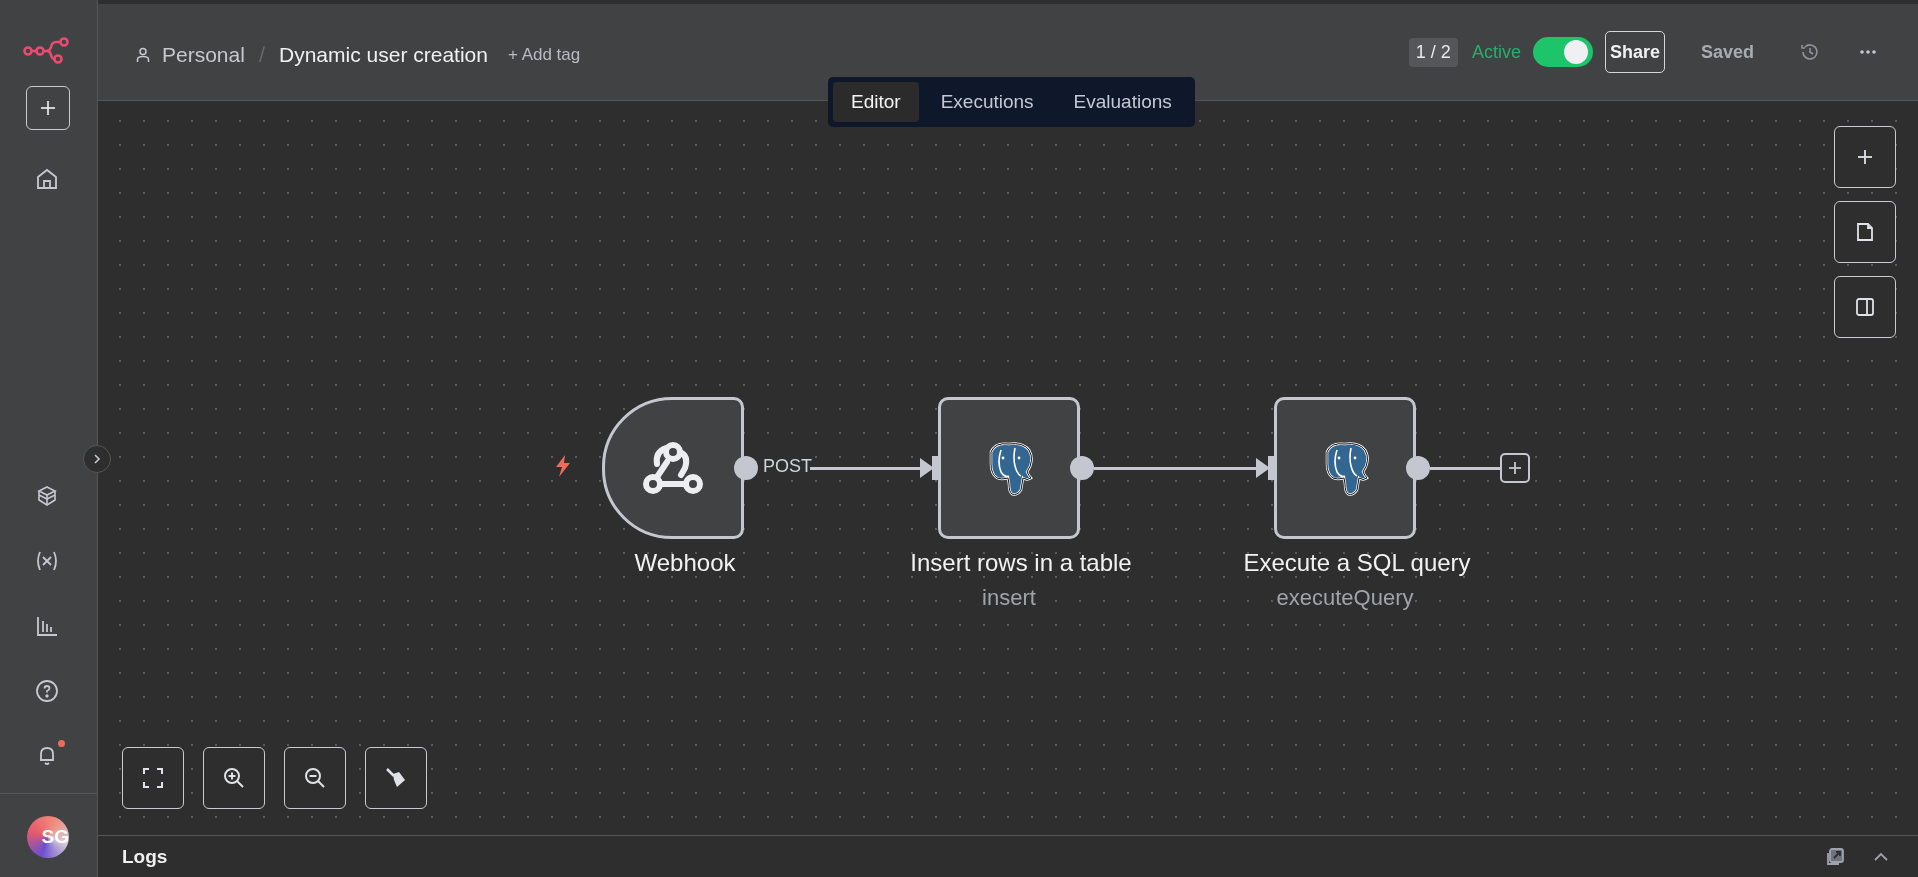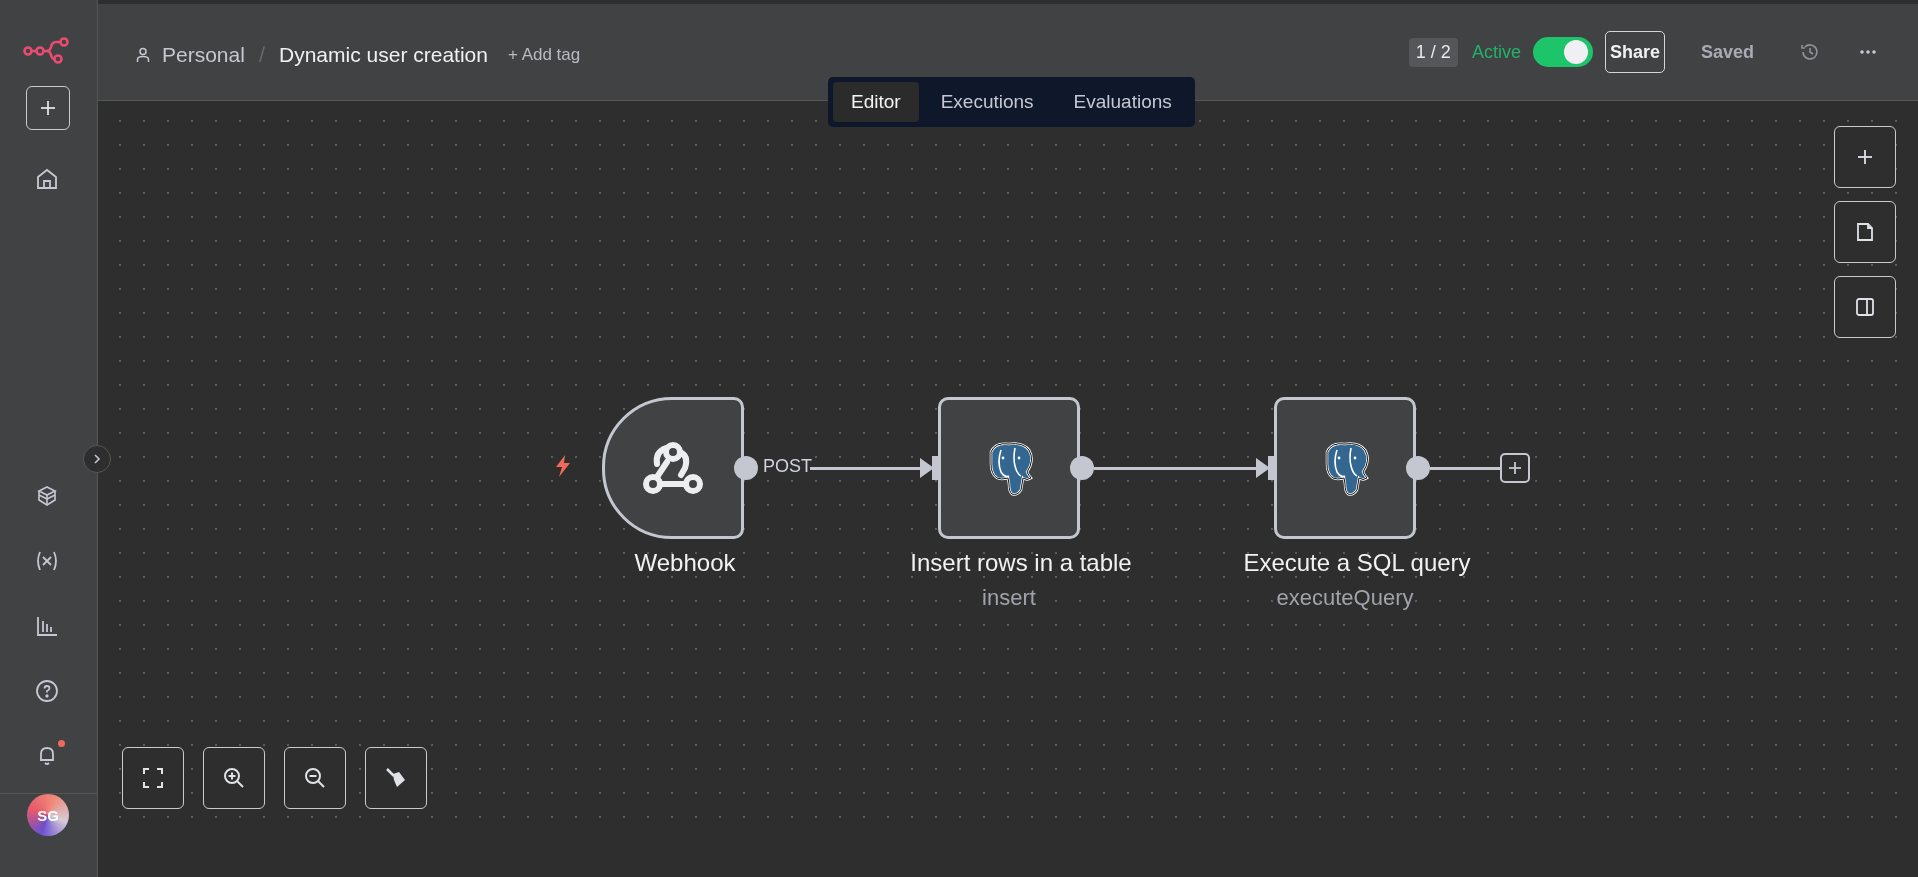--- a/index.html
+++ b/index.html
@@ -5,21 +5,21 @@
   * { box-sizing: border-box; margin: 0; padding: 0; }
   html, body { width: 1918px; height: 877px; overflow: hidden; background: #2e2e2e; font-family: "Liberation Sans", "DejaVu Sans", sans-serif; color: #e6e6e6; }
   .app { position: relative; width: 1918px; height: 877px; }
 
   
   .sidebar { position: absolute; left: 0; top: 0; width: 98px; height: 877px; background: #414244; border-right: 1px solid #555; }
   .logo { position: absolute; left: 23px; top: 36px; width: 48px; height: 28px; }
   .side-btn-new { position: absolute; left: 26px; top: 86px; width: 44px; height: 44px; border: 1px solid #c8cbd2; border-radius: 6px; display:flex; align-items:center; justify-content:center; cursor:pointer; }
   .side-icon { position: absolute; left: 29px; width: 36px; height: 36px; display:flex; align-items:center; justify-content:center; cursor:pointer; }
   .side-divider { position:absolute; left:0; top:793px; width:98px; height:1px; background:#555; }
-  .avatar { position:absolute; left:27px; top:794px; width:42px; height:42px; border-radius:50%; background: conic-gradient(from 200deg, #6b4fd1, #e85a6b, #f08a7a, #d6cbd6, #6b4fd1); display:flex; align-items:center; justify-content:center; font-weight:bold; font-size:15px; color:#fff; }
+  .avatar { position:absolute; left:27px; top:816px; width:42px; height:42px; border-radius:50%; background: conic-gradient(from 200deg, #6b4fd1, #e85a6b, #f08a7a, #d6cbd6, #6b4fd1); display:flex; align-items:center; justify-content:flex-end; font-weight:bold; font-size:19px; color:#fff; }
   .notif-dot { position:absolute; left:58px; top:740px; width:7px; height:7px; border-radius:50%; background:#f06a5a; }
   .collapse-btn { position:absolute; left:83px; top:445px; width:28px; height:28px; border-radius:50%; background:#2e2e2e; border:1px solid #555; display:flex; align-items:center; justify-content:center; z-index:5; cursor:pointer; }
 
   
   .header { position: absolute; left: 98px; top: 4px; right: 0; height: 97px; background: #414244; border-bottom: 1px solid #555; }
   .breadcrumb { position:absolute; left:38px; top:38px; display:flex; align-items:center; font-size:21px; }
   .crumb-personal { color:#c5c8cf; display:flex; align-items:center; gap:12px; cursor:pointer; }
   .crumb-sep { color:#666; margin: 0 14px; font-size:22px; }
   .crumb-title { color:#f0f0f0; cursor:pointer; }
   .add-tag { color:#b8bbc2; font-size:17px; margin-left:20px; cursor:pointer; }
@@ -302,13 +302,30 @@
     </div>
     <div class="ctrl-btn" style="left:267px; top:646px">
       <svg width="24" height="24" viewBox="0 0 24 24" fill="#e0e2e8">
           <path d="M3 3 L10 10" stroke="#e0e2e8" stroke-width="2.5"></path>
           <path d="M9 8 L15 6 L21 14 L13 21 L10 14 Z"></path>
         </svg>
     </div>
 
   </div>
 
+  <div class="logs">
+    <span class="logs-title">Logs</span>
+    <div class="logs-right">
+      <div class="logs-icon">
+        <svg width="20" height="20" viewBox="0 0 20 20" fill="none" stroke="#9ea2aa" stroke-width="1.8">
+            <rect x="5" y="2" width="13" height="13" rx="2" fill="#6f737b"></rect>
+            <path d="M3 6 V17 H14"></path>
+            <path d="M9 11 L15 5 M11 5 H15 V9" stroke="#2e2e2e"></path>
+          </svg>
+      </div>
+      <div class="logs-icon">
+        <svg width="16" height="10" viewBox="0 0 16 10" fill="none" stroke="#9ea2aa" stroke-width="1.8">
+            <path d="M2 8 L8 2 L14 8"></path>
+          </svg>
+      </div>
+    </div>
+  </div>
 </div>
 
 </body></html>

